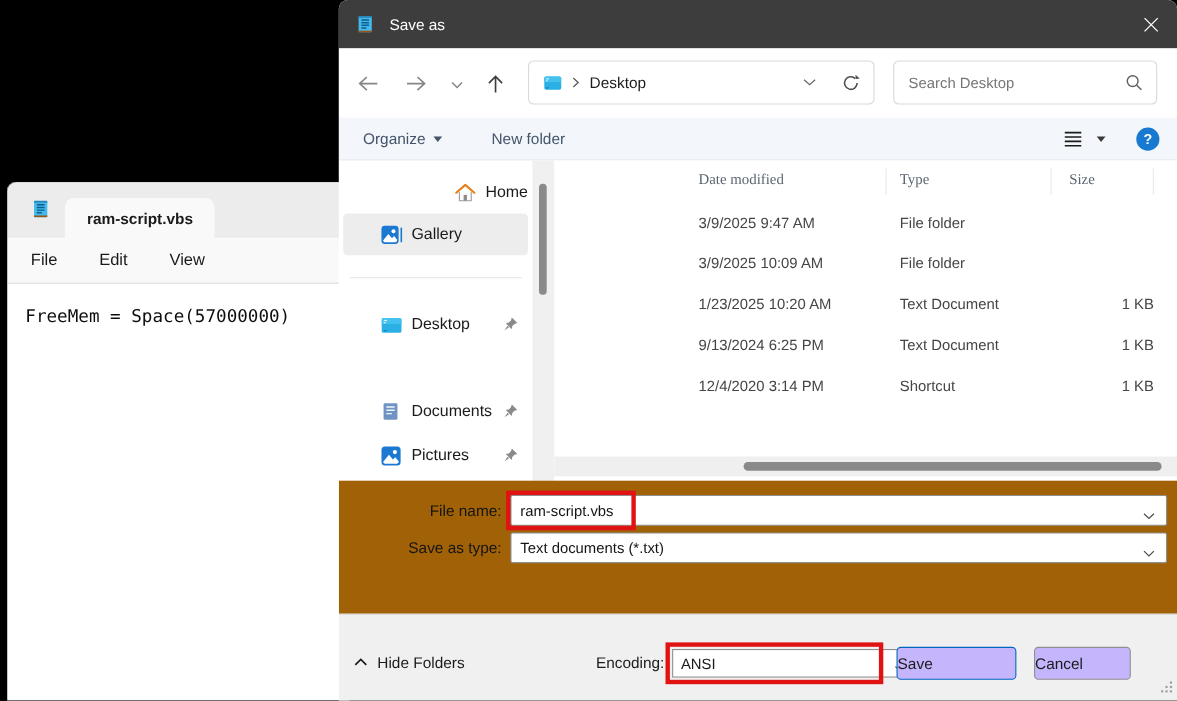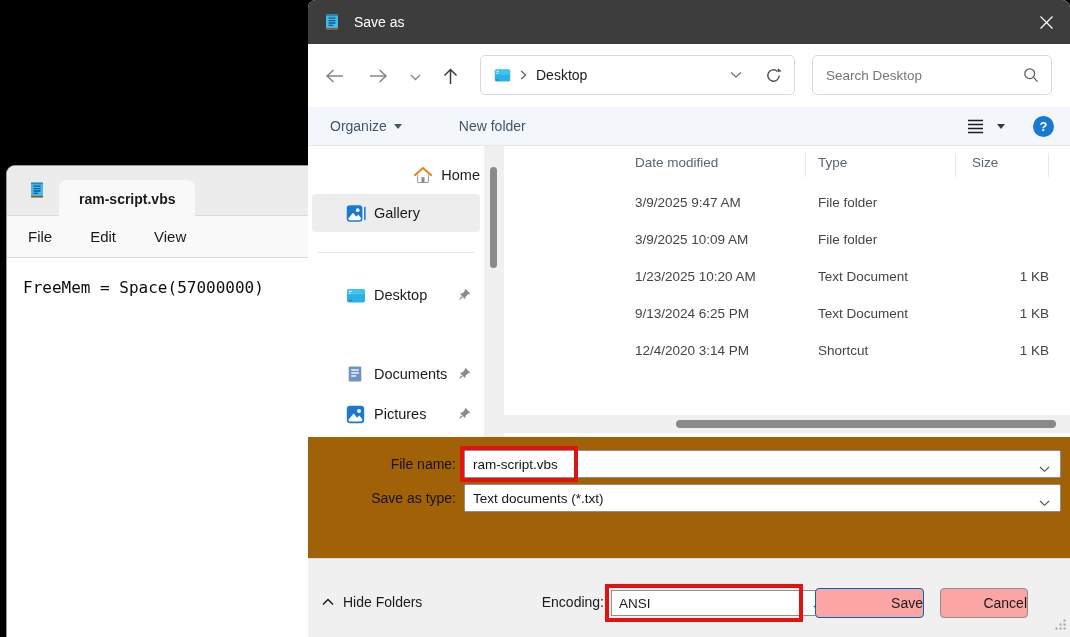--- a/index.html
+++ b/index.html
@@ -61,21 +61,21 @@
   .side-item.selected { background:#ededed; }
   .side-icon { width:20px; height:20px; flex:0 0 20px; display:flex; align-items:center; }
   .side-pin { position:absolute; right:9px; top:12px; }
   .side-sep { position:absolute; top:106px; left:10px; right:10px; border-top:1px solid #e5e5e5; }
 
   .vscroll { position:relative; width:20px; height:100%; background:#f0f0f0; }
   .vthumb { position:absolute; left:6px; top:21px; width:7px; height:101px; background:#8a8a8a; border-radius:3.5px; }
 
   .filelist { position:relative; flex:1; height:100%; background:#fff; font-size:13.5px; }
   .fl-header { color:#5b6570; }
-  .fl-h { position:absolute; top:9px; }
+  .fl-h { position:absolute; top:9px;font-family:Liberation Serif, serif; }
   .fl-vline { position:absolute; top:7px; height:24px; border-left:1px solid #e8e8e8; }
   .fl-row { position:absolute; left:0; right:8px; height:37px; }
   .fl-c { position:absolute; top:0; height:37px; line-height:37px; color:#454545; }
   .hscroll { position:absolute; left:0; right:0; top:269px; height:18px; background:#efefef; }
   .hthumb { position:absolute; left:172px; top:5px; width:380px; height:8px; background:#8a8a8a; border-radius:4px; }
 
   .fields { position:relative; height:121px; background:#a16207; font-size:14px; color:#141414; }
   .f-label { position:absolute; left:0; width:148px; height:28px; line-height:28px; text-align:right; }
   .f-box { position:absolute; left:156px; width:597px; height:28px; background:#fff;
            border:1px solid #8f8f8f; border-radius:2px; display:flex; align-items:center;
@@ -84,22 +84,22 @@
 
   .redbox { position:absolute; border:4px solid #e01212; z-index:6; pointer-events:none; }
 
   .footbar { position:relative; height:79px; background:#f0f0f0; border-top:1px solid #dcdcdc;
              font-size:14px; color:#1b1b1b; }
   .hidefolders { position:absolute; left:14px; top:31px; height:24px; display:flex; align-items:center; gap:9px; }
   .enc-label { position:absolute; left:200px; top:31px; width:96px; height:24px; line-height:24px; text-align:right; }
   .enc-combo { position:absolute; left:303px; top:31px; width:222px; height:26px; background:#fff;
                border:1px solid #8f8f8f; display:flex; align-items:center; padding:0 24px 0 7px; font-size:13.5px; }
   .enc-combo .f-chev { right:8px; top:9px; }
-  .btn { position:absolute; top:29px; height:30px; background:#fca5a5; border-radius:4px;
-         display:flex; align-items:center; justify-content:flex-end; font-size:14px; color:#1b1b1b; }
+  .btn { position:absolute; top:29px; height:30px; background:#c4b5fd; border-radius:4px;
+         display:flex; align-items:center; justify-content:flex-start; font-size:14px; color:#1b1b1b; }
   .btn-save { left:507px; width:109px; border:1px solid #0067c0; }
   .btn-cancel { left:632px; width:88px; border:1px solid #8f8f8f; }
   .grip { position:absolute; right:4px; bottom:4px; }
 </style>
 </head>
 <body>
 
 <div class="screen">
 
   <div class="notepad">
@@ -217,21 +217,21 @@
           </svg>
         </span>
       </div>
     </div>
 
     <div class="toolbar">
       <span class="tbtn">
         <span>Organize</span>
         <span class="caret-down"></span>
       </span>
-      <span class="tbtn" style="margin-left:57px;">
+      <span class="tbtn" style="margin-left:45px;">
         <span>New folder</span>
       </span>
       <span class="tb-right">
         <span style="display:flex;">
           <svg width="19" height="15" viewBox="0 0 19 15">
               <path d="M2 1.5h15M2 5.5h15M2 9.5h15M2 13.5h15" stroke="#1b1b1b" stroke-width="1.5" fill="none"></path>
             </svg>
         </span>
         <span class="caret-down caret-dark"></span>
         <span class="help-circle">

